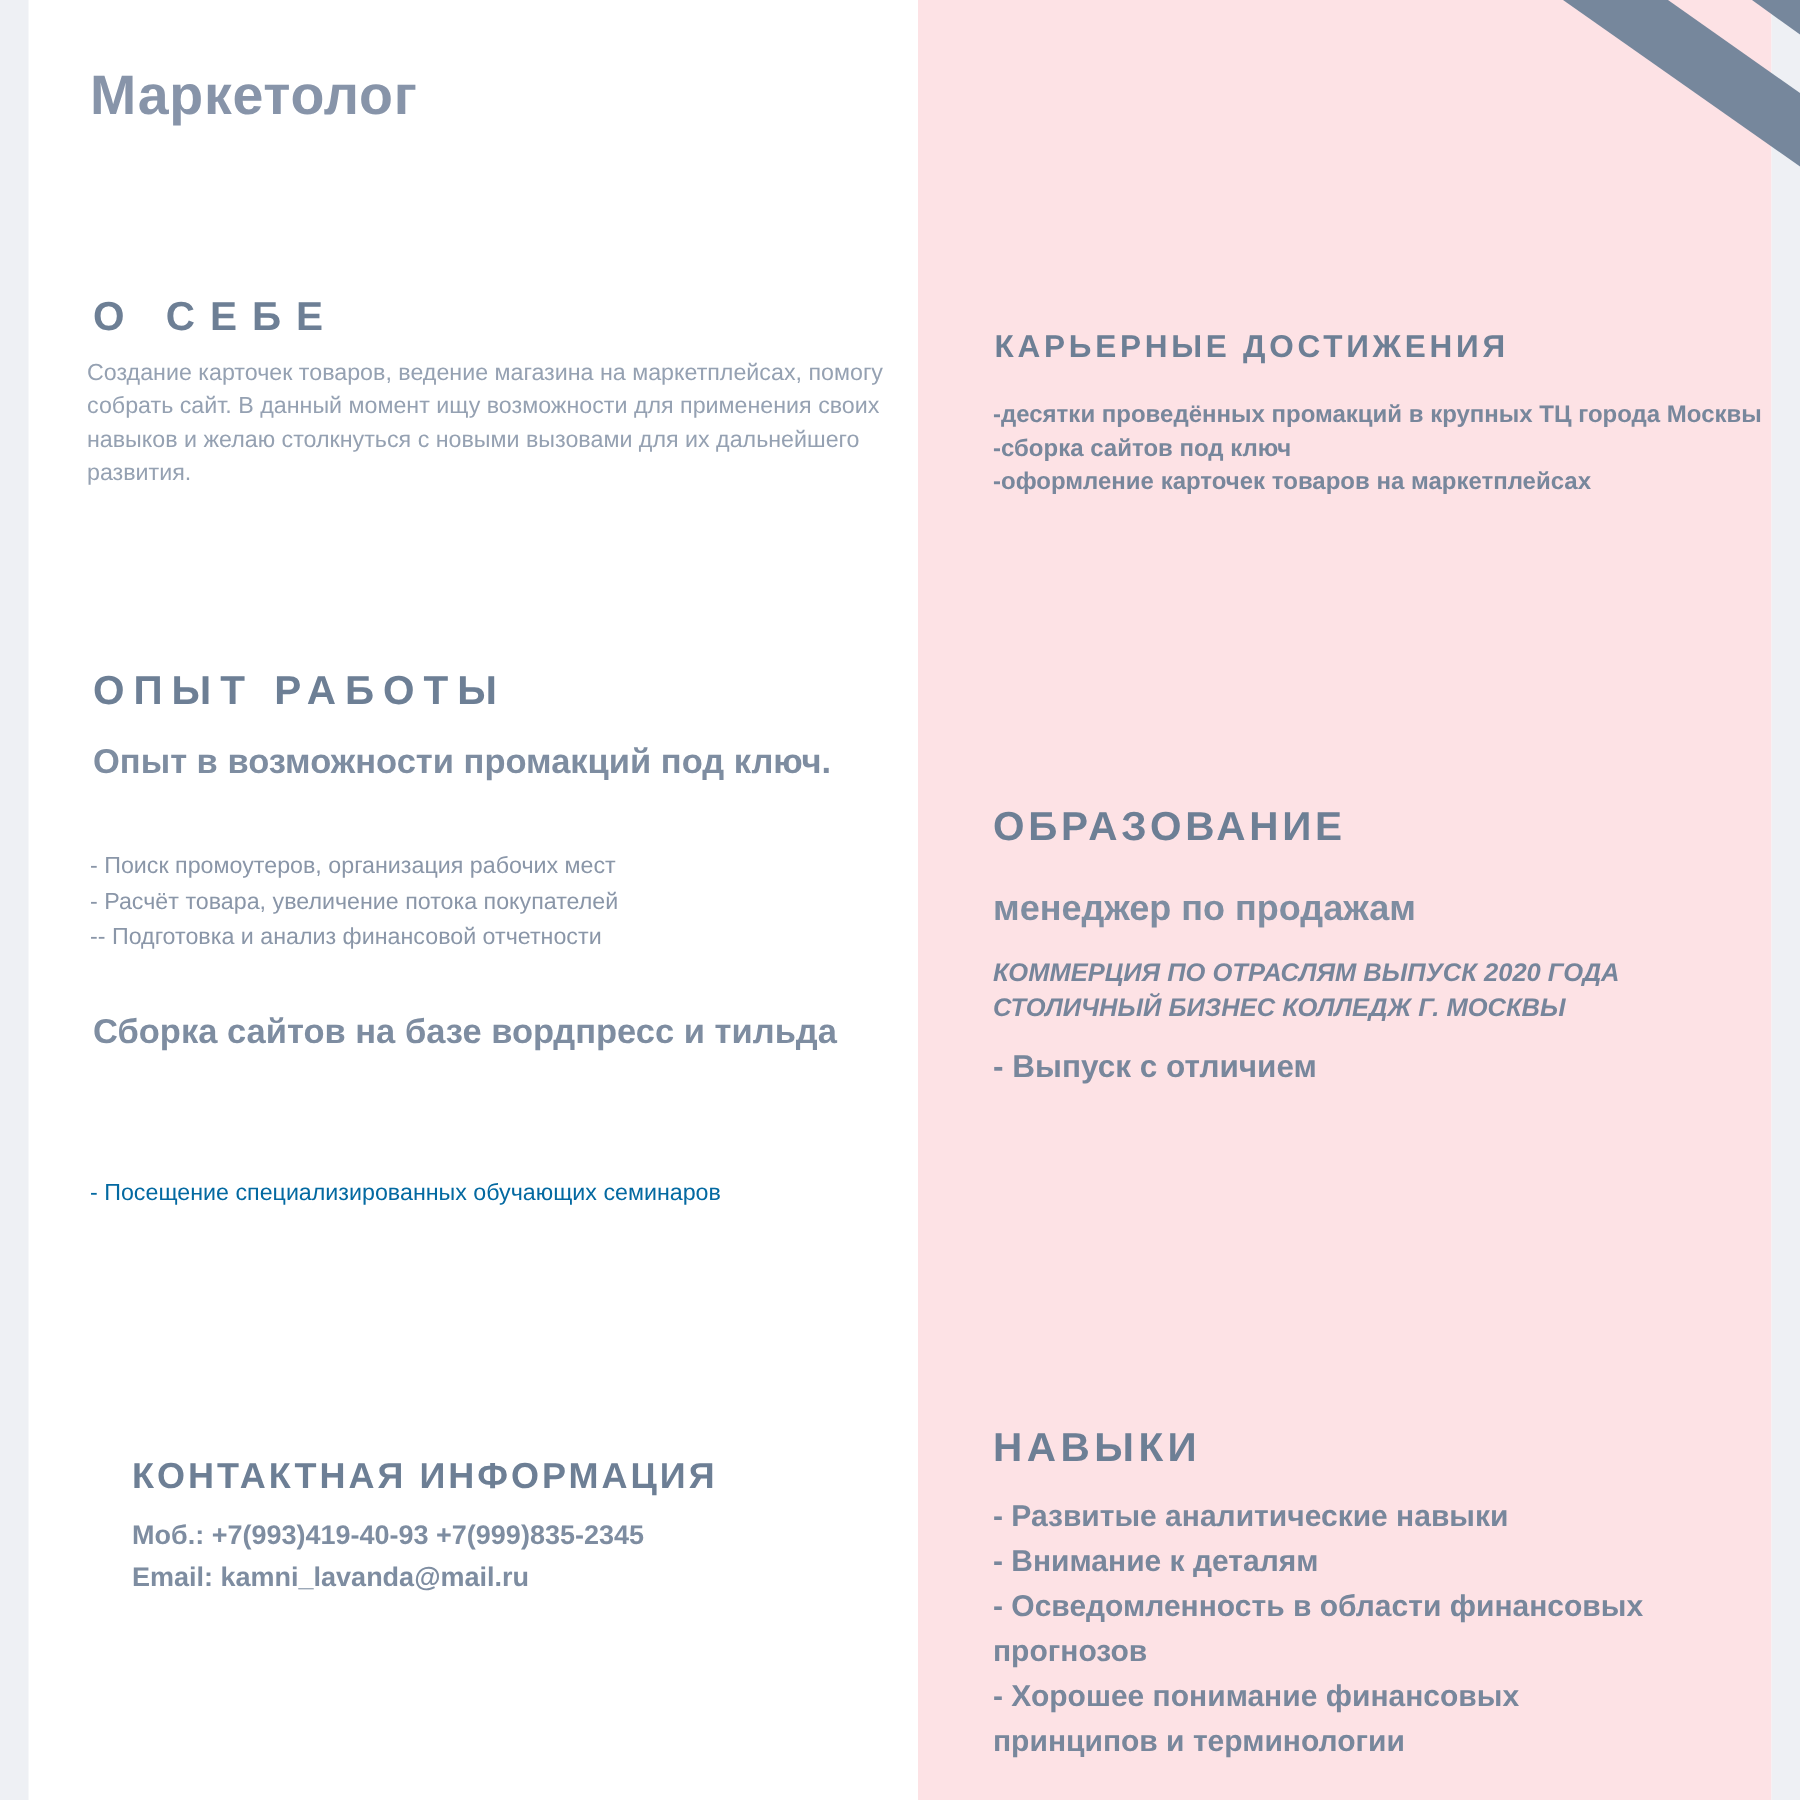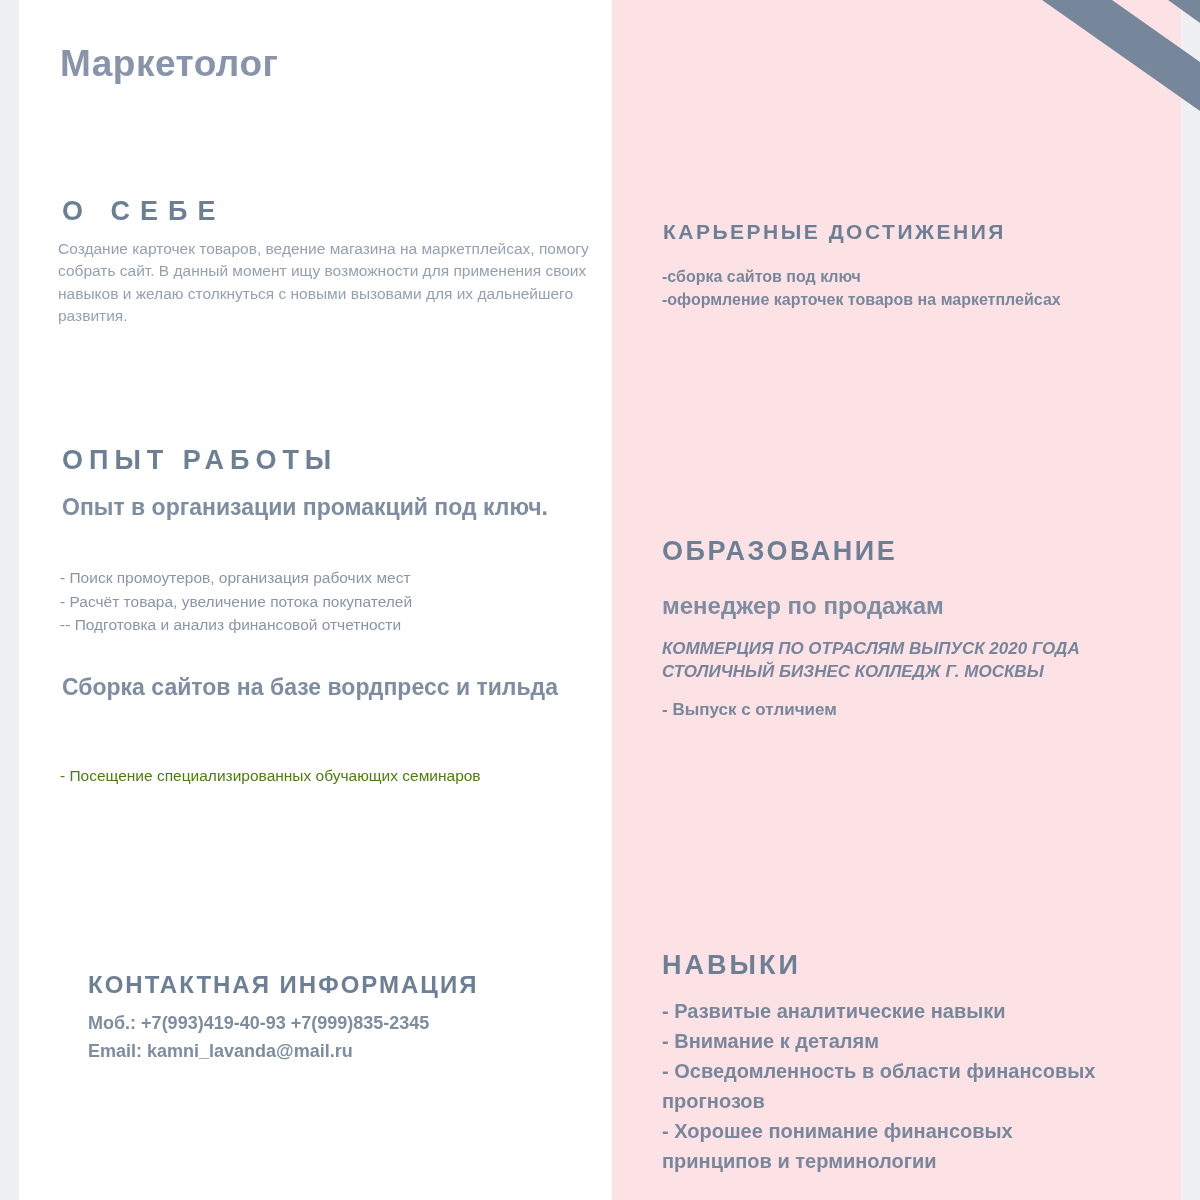--- a/index.html
+++ b/index.html
@@ -40,35 +40,35 @@
     font-size:15.5px;line-height:1.45;color:#95a1b2;
   }
   .job-title{
     font-size:23px;font-weight:bold;color:#7e8da1;
   }
   .job1-title{left:62px;top:494px;width:540px;}
   .job2-title{left:62px;top:674px;width:540px;}
   .bullets{list-style:none;margin:0;padding:0;}
   .bullets li{margin:0;padding:0;}
   .left-bullets{left:60px;top:566px;width:540px;font-size:15.5px;line-height:1.52;color:#8a96a8;}
-  .job2-bullets{left:60px;top:764px;width:540px;font-size:15.5px;line-height:1.5;color:#4d7c0f;}
+  .job2-bullets{left:60px;top:784px;width:540px;font-size:15.5px;line-height:1.5;color:#0369a1;}
 
   .contact-line{left:88px;font-size:18px;font-weight:bold;color:#7e8da1;}
   .contact-phone{top:1013px;}
   .contact-email{top:1041px;text-align:right;}
 
   
   .ach-bullets{left:662px;top:266px;width:520px;font-size:16px;line-height:1.42;font-weight:bold;color:#78879c;}
   .edu-degree{left:662px;top:592px;font-size:24px;font-weight:bold;color:#7e8da1;}
   .edu-details{
     left:662px;top:637px;width:520px;
     font-size:17px;font-weight:bold;font-style:italic;
     line-height:1.38;color:#76859b;white-space:pre-line;
   }
-  .edu-note{left:662px;top:700px;font-size:17px;font-weight:bold;color:#78879c;}
+  .edu-note{left:662px;top:700px;font-size:21px;font-weight:bold;color:#78879c;}
   .skills-bullets{left:662px;top:996px;width:460px;font-size:20px;line-height:1.5;font-weight:bold;color:#78879c;}
 </style>
 </head>
 <body>
 
 <div class="canvas">
 
   <div class="margin-strip left"></div>
   <div class="pink-panel"></div>
   <div class="margin-strip right"></div>
@@ -79,37 +79,38 @@
   </svg>
 
   <div class="abs page-title">
     <div>Маркетолог</div>
   </div>
 
   <div class="abs sec-heading h-about">О СЕБЕ</div>
   <div class="abs about-text">Создание карточек товаров, ведение магазина на маркетплейсах, помогу собрать сайт. В данный момент ищу возможности для применения своих навыков и желаю столкнуться с новыми вызовами для их дальнейшего развития.</div>
 
   <div class="abs sec-heading h-exp">ОПЫТ РАБОТЫ</div>
-  <div class="abs job-title job1-title">Опыт в организации промакций под ключ.</div>
+  <div class="abs job-title job1-title">Опыт в возможности промакций под ключ.</div>
   <ul class="abs bullets left-bullets">
       <li>- Поиск промоутеров, организация рабочих мест</li>
       <li>- Расчёт товара, увеличение потока покупателей</li>
       <li>-- Подготовка и анализ финансовой отчетности</li>
     </ul>
   <div class="abs job-title job2-title">Сборка сайтов на базе вордпресс и тильда</div>
   <ul class="abs bullets job2-bullets">
       <li>- Посещение специализированных обучающих семинаров</li>
     </ul>
 
   <div class="abs sec-heading h-contact">КОНТАКТНАЯ ИНФОРМАЦИЯ</div>
   <div class="abs contact-line contact-phone">Моб.: +7(993)419-40-93 +7(999)835-2345</div>
   <div class="abs contact-line contact-email">Email: kamni_lavanda@mail.ru</div>
 
   <div class="abs sec-heading h-ach">КАРЬЕРНЫЕ ДОСТИЖЕНИЯ</div>
   <ul class="abs bullets ach-bullets">
+      <li>-десятки проведённых промакций в крупных ТЦ города Москвы</li>
       <li>-сборка сайтов под ключ</li>
       <li>-оформление карточек товаров на маркетплейсах</li>
     </ul>
 
   <div class="abs sec-heading h-edu">ОБРАЗОВАНИЕ</div>
   <div class="abs edu-degree">менеджер по продажам</div>
   <div class="abs edu-details">КОММЕРЦИЯ ПО ОТРАСЛЯМ  ВЫПУСК  2020 ГОДА
 СТОЛИЧНЫЙ БИЗНЕС КОЛЛЕДЖ Г. МОСКВЫ</div>
   <div class="abs edu-note">- Выпуск с отличием</div>
 

